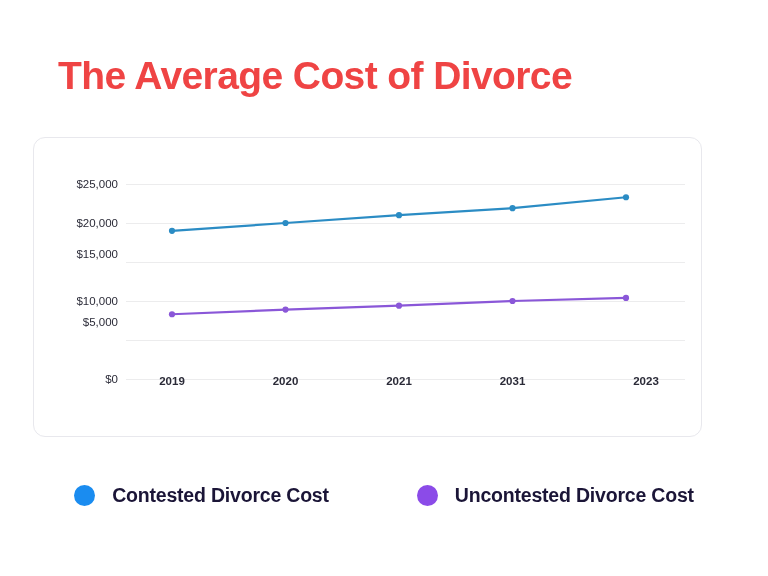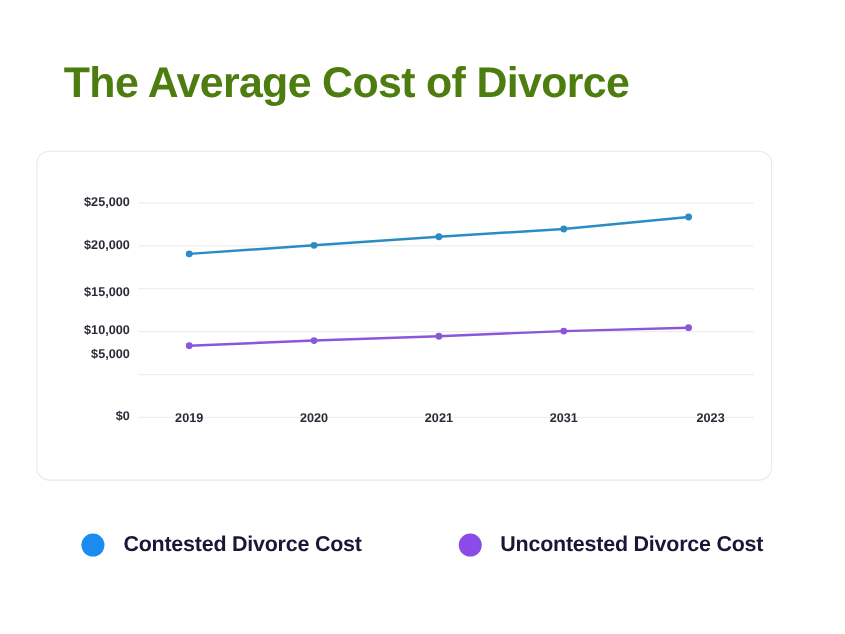--- a/index.html
+++ b/index.html
@@ -15,21 +15,21 @@
     position: relative;
   }
 
   .page-title {
     position: absolute;
     left: 58px;
     top: 54px;
     font-size: 39px;
     font-weight: bold;
     letter-spacing: -0.6px;
-    color: #4d7c0f;
+    color: #ef4444;
     white-space: nowrap;
   }
 
   .chart-card {
     position: absolute;
     left: 33px;
     top: 137px;
     width: 669px;
     height: 300px;
     background: #ffffff;
@@ -44,21 +44,21 @@
     top: 0;
     width: 669px;
     height: 300px;
   }
 
   .y-label {
     position: absolute;
     right: 0;
     transform: translateY(-50%);
     font-size: 11.5px;
-    font-weight: bold;
+    font-weight: normal;
     color: #2b2b38;
     white-space: nowrap;
   }
   .y-axis-col {
     position: absolute;
     left: 0;
     top: 0;
     width: 84px;
     height: 300px;
   }
@@ -121,21 +121,21 @@
 </head>
 <body>
 
 <div class="page-title">The Average Cost of Divorce</div>
 
 <div class="chart-card">
   <div class="plot-area">
     <div class="y-axis-col" id="y-axis-col">
         <div class="y-label" style="top: 46px;">$25,000</div>
         <div class="y-label" style="top: 85px;">$20,000</div>
-        <div class="y-label" style="top: 128px;">$15,000</div>
+        <div class="y-label" style="top: 116px;">$15,000</div>
         <div class="y-label" style="top: 163px;">$10,000</div>
         <div class="y-label" style="top: 184px;">$5,000</div>
         <div class="y-label" style="top: 241px;">$0</div>
       </div>
     <div id="gridlines">
         <div class="gridline" style="top: 46px;"></div>
         <div class="gridline" style="top: 85px;"></div>
         <div class="gridline" style="top: 124px;"></div>
         <div class="gridline" style="top: 163px;"></div>
         <div class="gridline" style="top: 202px;"></div>

